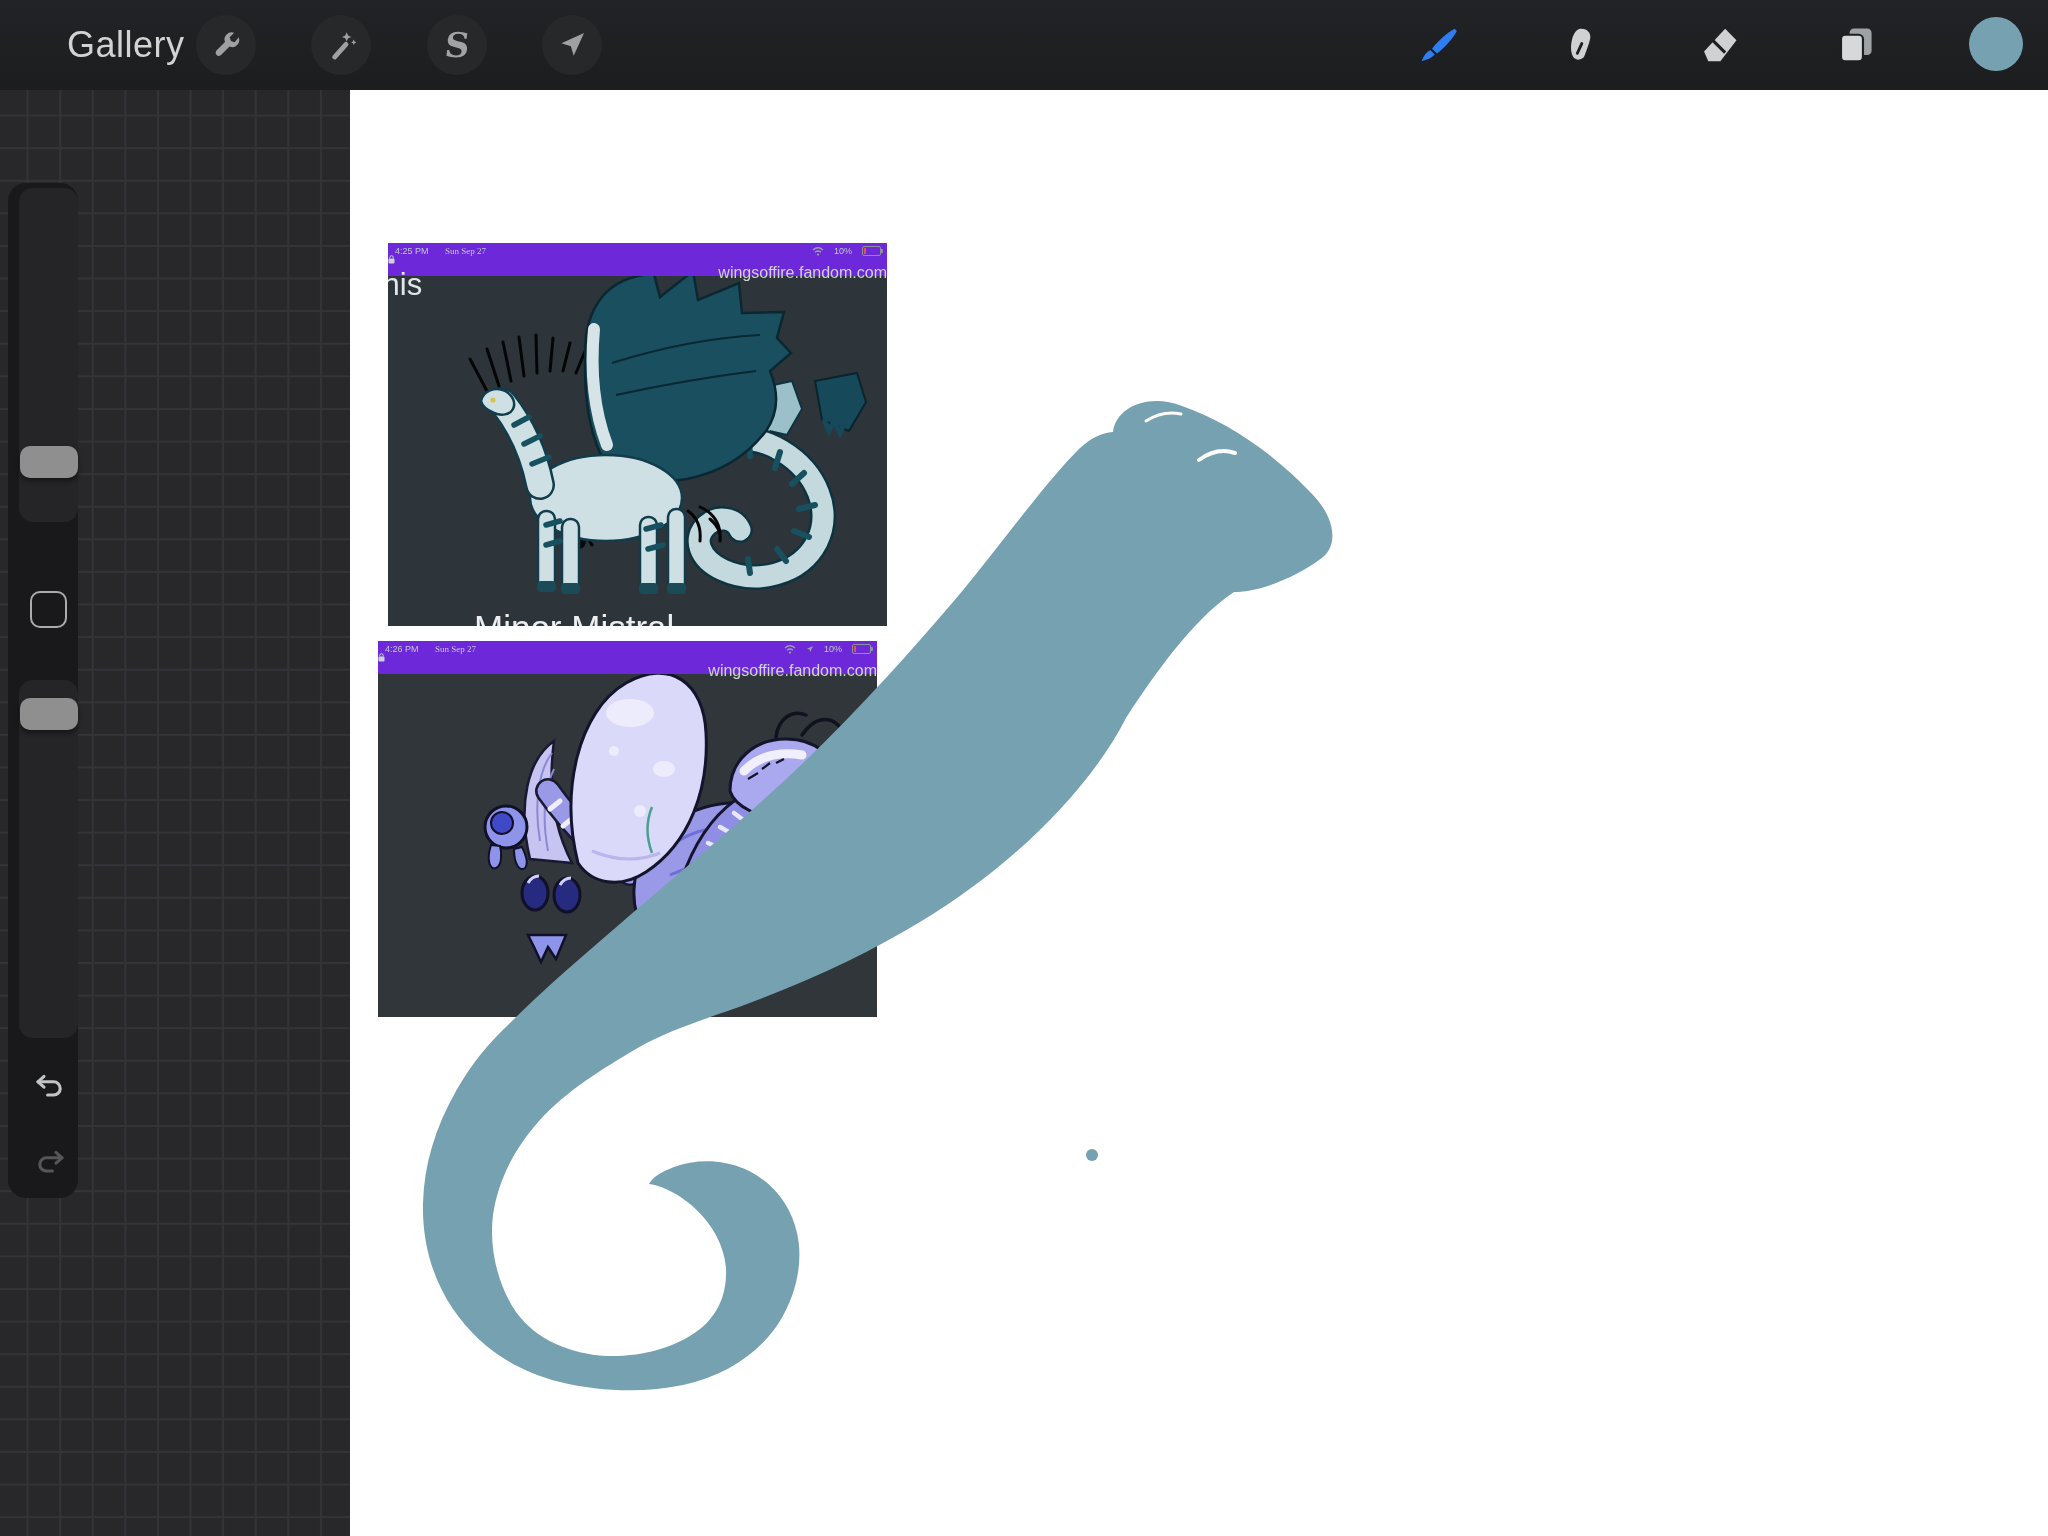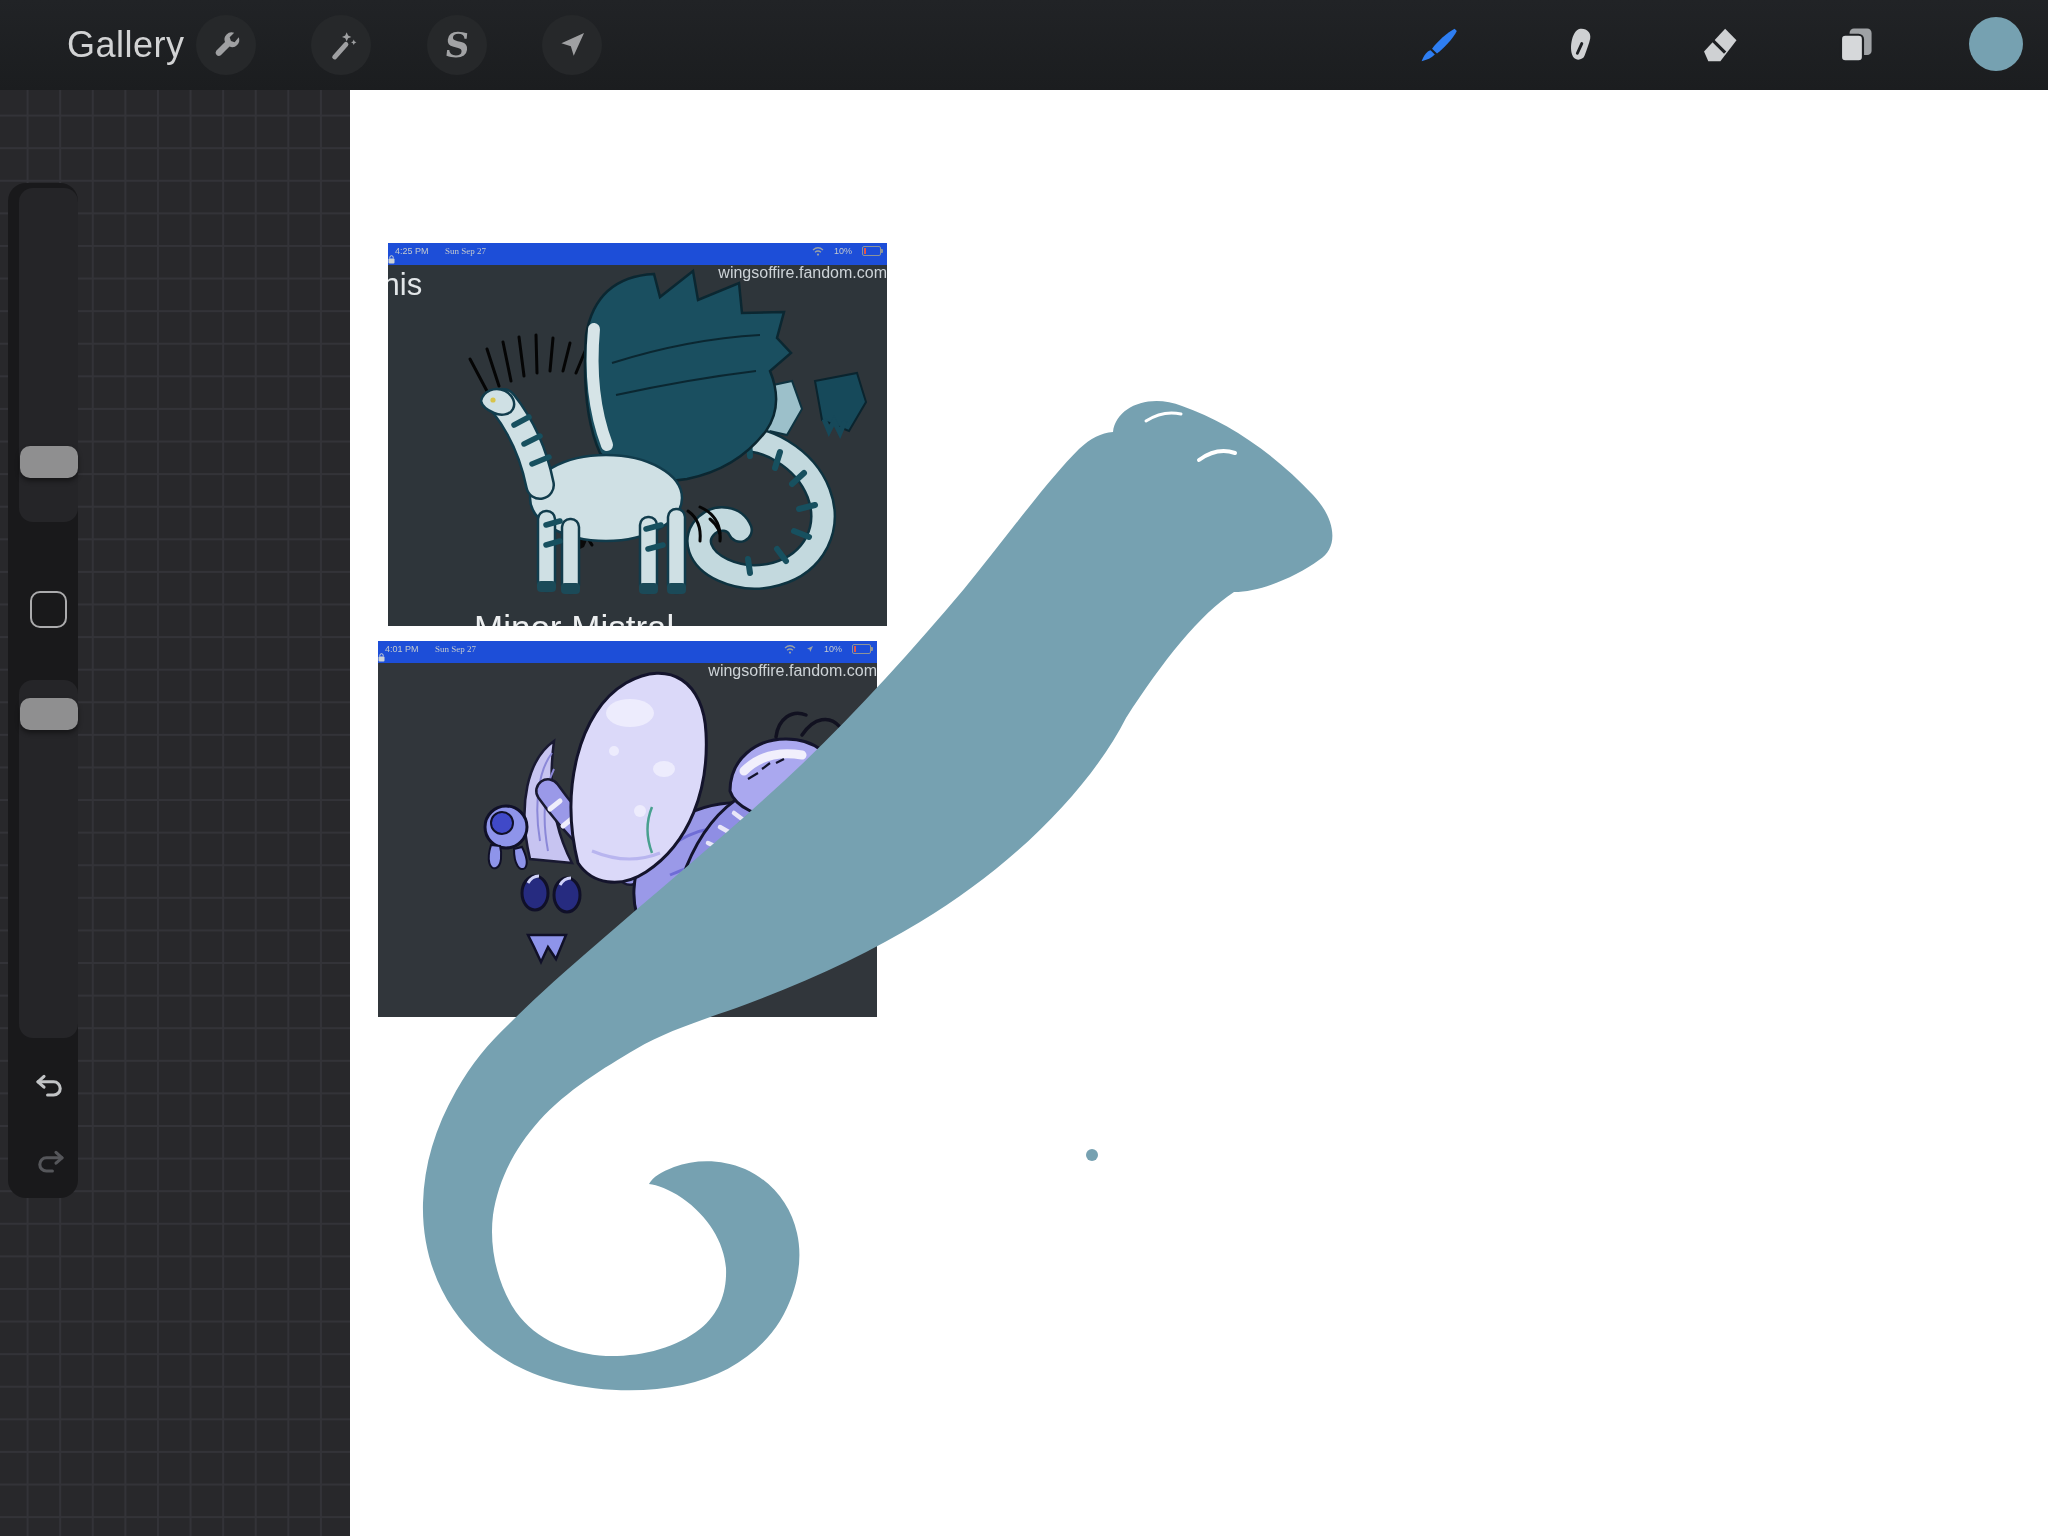--- a/index.html
+++ b/index.html
@@ -33,21 +33,21 @@
   .handle{position:absolute;left:12px;width:58px;height:32px;border-radius:10px;
           background:#8f8f90;box-shadow:0 3px 5px rgba(0,0,0,.45);cursor:pointer;}
   .modify{position:absolute;left:22px;top:408px;width:33px;height:33px;border-radius:10px;
           border:2px solid #ababad;background:transparent;cursor:pointer;}
   .histbtn{position:absolute;left:24px;width:36px;height:30px;cursor:pointer;}
 
   
   .ref{position:absolute;overflow:hidden;z-index:3;}
   .ref1{left:38px;top:153px;width:499px;height:383px;background:#2e353a;}
   .ref2{left:28px;top:551px;width:499px;height:376px;background:#31363b;}
-  .refbar{position:absolute;left:0;top:0;right:0;height:22px;background:#1d4ed8;color:#c3c9ce;}
+  .refbar{position:absolute;left:0;top:0;right:0;height:33px;background:#6d28d9;color:#c3c9ce;}
   .refbar .tm{position:absolute;left:7px;top:3px;font-size:9px;}
   .refbar .dt{position:absolute;left:57px;top:3px;font-size:9px;font-family:Liberation Serif, serif;}
   .refbar .url{position:absolute;left:0;right:0;top:12px;text-align:right;font-size:16px;color:#cdd3d7;}
   .refbar .right{position:absolute;right:6px;top:3px;display:flex;align-items:center;gap:10px;font-size:9px;}
   .batt{position:relative;width:17px;height:8px;border:1px solid #8d9499;border-radius:2px;}
   .batt::before{content:"";position:absolute;left:1px;top:1px;bottom:1px;width:2px;background:#e0564d;}
   .batt::after{content:"";position:absolute;right:-3px;top:2px;width:2px;height:4px;background:#8d9499;border-radius:0 1px 1px 0;}
   .bigtext{position:absolute;left:-14px;top:24px;font-size:31px;color:#e2e6e8;letter-spacing:0px;}
   .caption{position:absolute;left:86px;top:365px;font-size:35px;color:#eceeef;}
 
@@ -280,21 +280,21 @@
         <path d="M113,204 C108,220 112,229 118,227 C124,225 124,212 122,205 Z" fill="#8e94ea" stroke="#101028" stroke-width="2"></path>
         <path d="M136,208 C136,224 142,231 147,227 C151,222 147,212 144,206 Z" fill="#8e94ea" stroke="#101028" stroke-width="2"></path>
 
         <ellipse cx="157" cy="252" rx="13" ry="17" fill="#262b80" stroke="#101028" stroke-width="3"></ellipse>
         <ellipse cx="189" cy="254" rx="13" ry="17" fill="#262b80" stroke="#101028" stroke-width="3"></ellipse>
         <path d="M150,242 q4,-7 11,-7 M182,244 q4,-7 11,-7" stroke="#cfd2f8" stroke-width="3" fill="none"></path>
 
         <path d="M150,294 L188,294 L178,318 L170,306 L163,321 L156,306 Z" fill="#8e94ea" stroke="#101028" stroke-width="2.5"></path>
       </svg>
       <div class="refbar">
-        <span class="tm">4:01 PM</span>
+        <span class="tm">4:26 PM</span>
         <span class="dt">Sun Sep 27</span>
         <span class="right">
           <span>
             <svg width="12" height="10" viewBox="0 0 12 10">
                 <path d="M1,4 Q6,-0.5 11,4 M3,6.2 Q6,3.8 9,6.2" stroke="#9aa1a6" stroke-width="1.3" fill="none"></path>
                 <circle cx="6" cy="8.6" r="1.1" fill="#9aa1a6"></circle>
               </svg>
           </span>
           <span>
             <svg width="8" height="8" viewBox="0 0 8 8">

